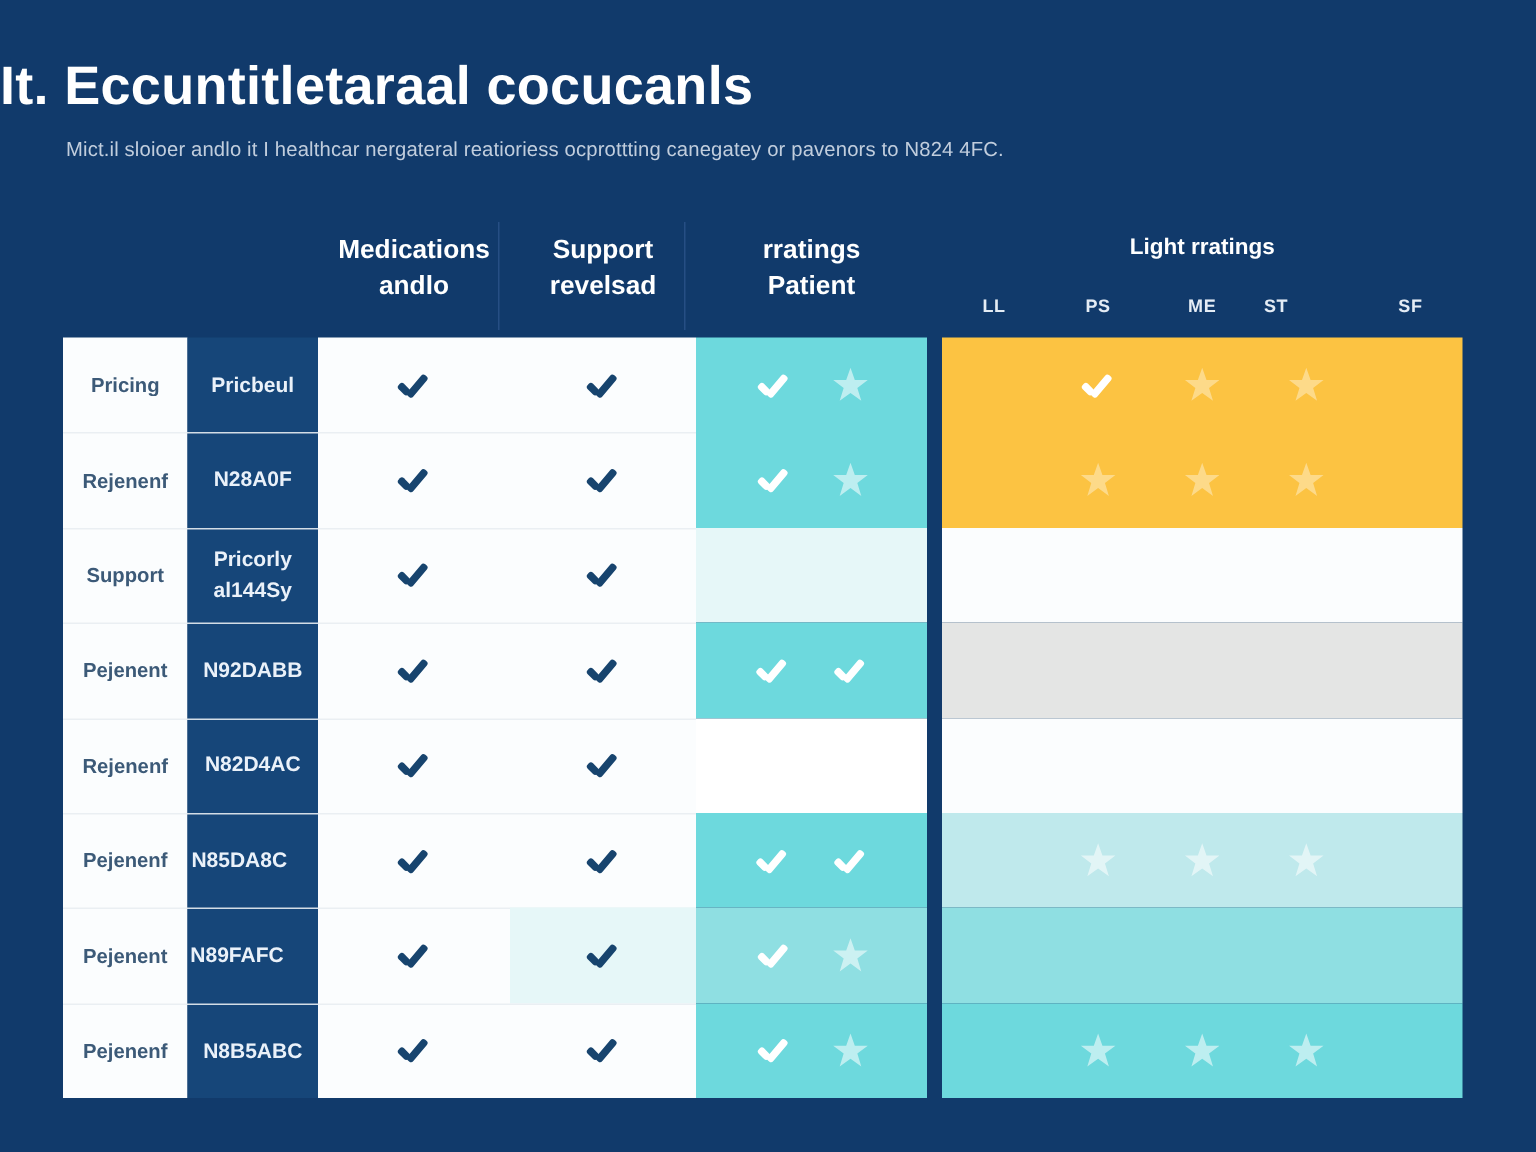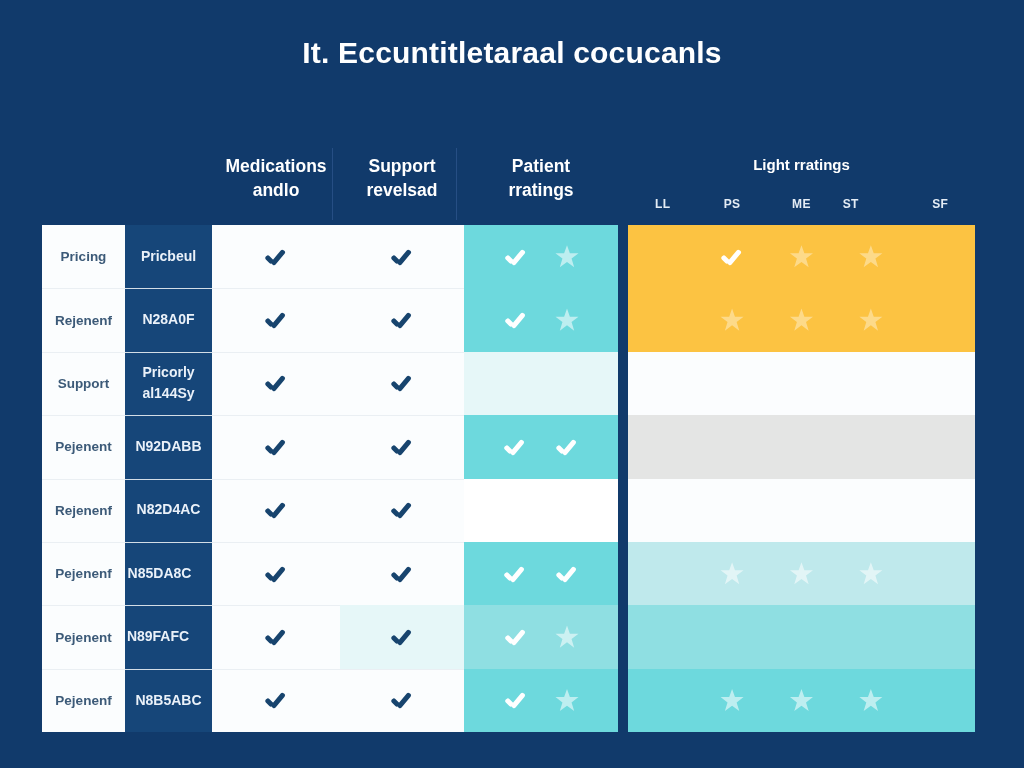--- a/index.html
+++ b/index.html
@@ -7,22 +7,22 @@
     width:1024px;height:768px;overflow:hidden;
     background:#113a6b;
     font-family:"Liberation Sans", sans-serif;
     -webkit-font-smoothing:antialiased;
   }
   #stage{position:relative;width:1024px;height:768px;}
 
   
   .title{
     position:absolute;left:0;top:36px;width:1024px;
-    text-align:center;color:#ffffff;
-    font-size:30px;font-weight:bold;letter-spacing:.2px;
+    color:#ffffff;
+    font-size:36px;font-weight:bold;letter-spacing:.2px;
     filter:blur(.25px);
   }
   .subtitle{
     position:absolute;left:44px;top:92px;width:940px;
     color:#cfd9e6;font-size:13.5px;font-weight:400;
     letter-spacing:.1px;opacity:.93;filter:blur(.4px);
   }
 
   
   .hdr{position:absolute;color:#ffffff;text-align:center;}
@@ -76,33 +76,34 @@
   .ghost-white{color:rgba(255,255,255,.55);}
   .ghost-yellow{color:rgba(255,255,255,.38);}
   .ghost-cyan{color:rgba(255,255,255,.55);}
 </style>
 </head>
 <body>
 
 <div id="stage">
 
   <div class="title">It. Eccuntitletaraal cocucanls</div>
+  <div class="subtitle">Mict.il sloioer andlo it I healthcar nergateral reatioriess ocprottting canegatey or pavenors to N824 4FC.</div>
 
   <div id="header-band">
       <div class="hdr hdr-main" style="left: 212px; width: 128px; top: 155px;">
         <div>Medications</div>
         <div>andlo</div>
       </div>
       <div class="hdr hdr-main" style="left: 340px; width: 124px; top: 155px;">
         <div>Support</div>
         <div>revelsad</div>
       </div>
       <div class="hdr hdr-main" style="left: 464px; width: 154px; top: 155px;">
+        <div>rratings</div>
         <div>Patient</div>
-        <div>rratings</div>
       </div>
       <div class="hdr-div" style="left: 332px; top: 148px; height: 72px;"></div>
       <div class="hdr-div" style="left: 456px; top: 148px; height: 72px;"></div>
       <div class="hdr hdr-group" style="left: 628px; width: 347px; top: 156px;">Light rratings</div>
       <div class="hdr-sub" style="left: 628px; width: 69.4px; top: 197px;">LL</div>
       <div class="hdr-sub" style="left: 697.4px; width: 69.4px; top: 197px;">PS</div>
       <div class="hdr-sub" style="left: 766.8px; width: 69.4px; top: 197px;">ME</div>
       <div class="hdr-sub" style="left: 816px; width: 69.4px; top: 197px;">ST</div>
       <div class="hdr-sub" style="left: 905.6px; width: 69.4px; top: 197px;">SF</div>
     </div>

